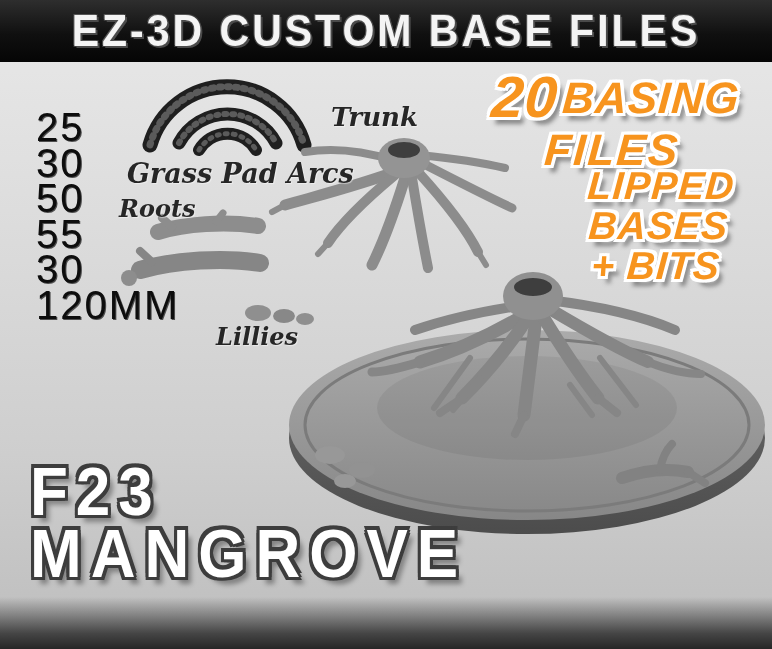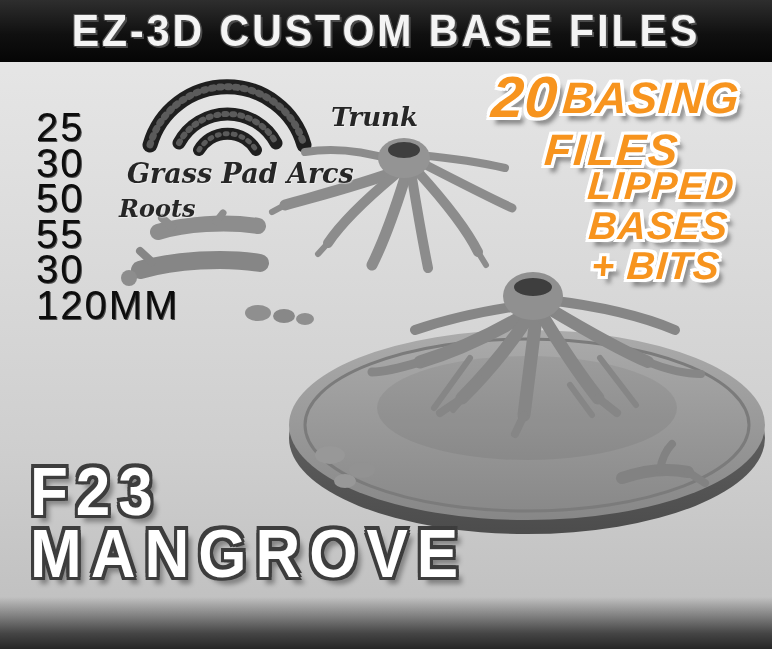--- a/index.html
+++ b/index.html
@@ -189,20 +189,21 @@
     <li class="size">30</li>
     <li class="size">50</li>
     <li class="size">55</li>
     <li class="size">30</li>
     <li class="size">120MM</li>
   </ul>
 
   <div class="part-label label-grass">Grass Pad Arcs</div>
   <div class="part-label label-roots">Roots</div>
   <div class="part-label label-trunk">Trunk</div>
+  <div class="part-label label-lillies">Lillies</div>
 
   <div class="badge badge-basing">
     <div>
       <span class="basing-count">20</span>
       <span class="basing-word">BASING</span>
     </div>
     <div class="basing-files">FILES</div>
   </div>
 
   <div class="badge badge-lipped">

